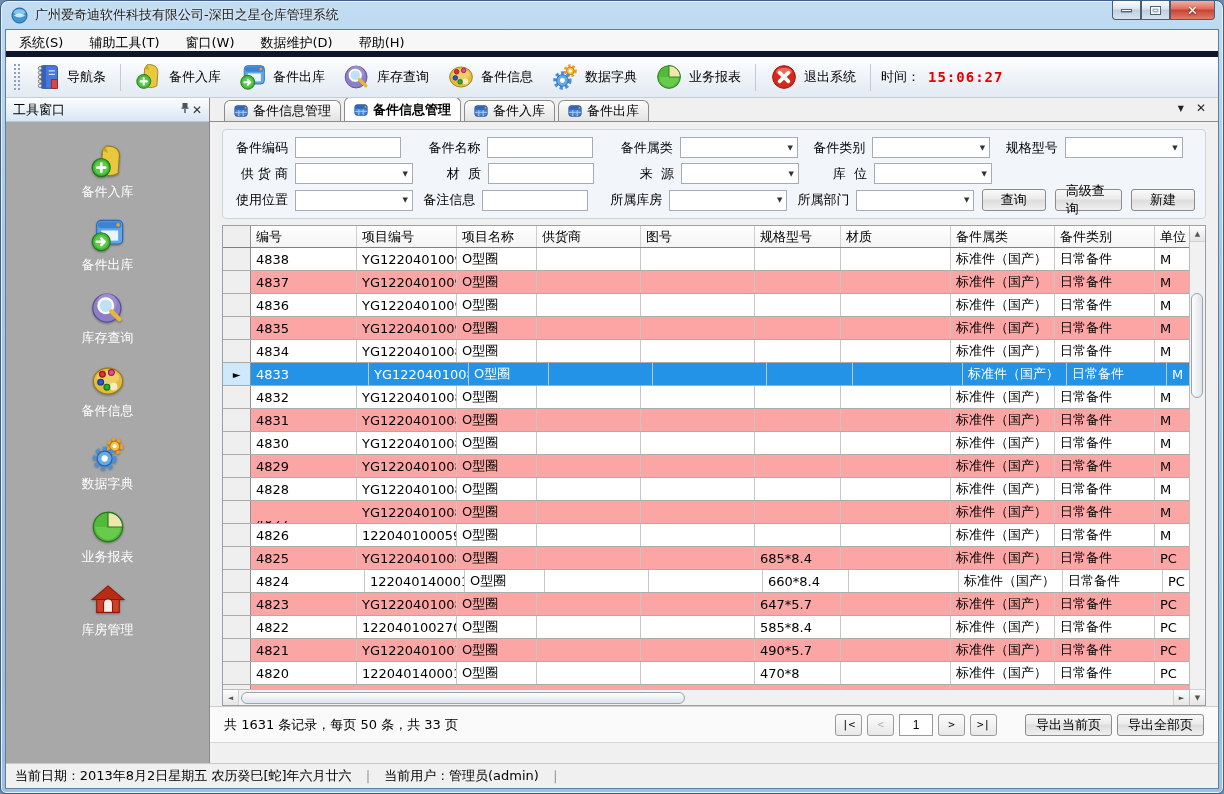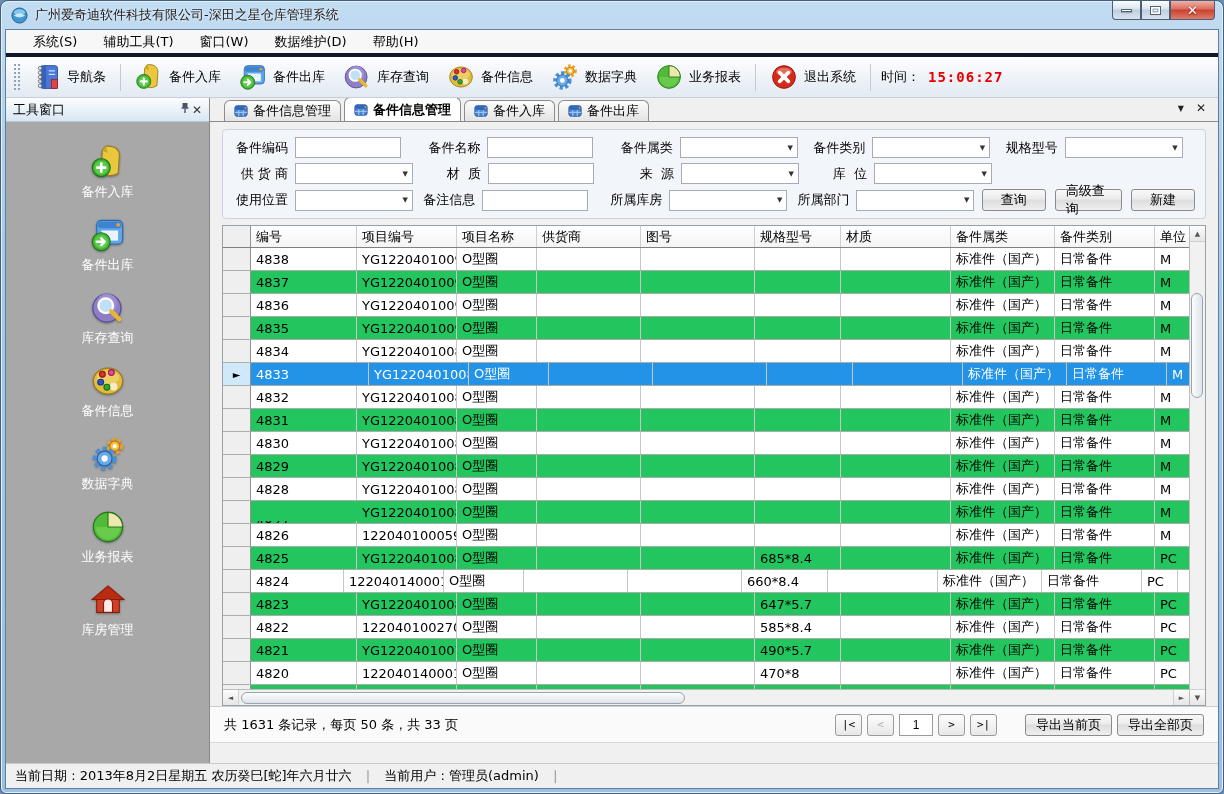--- a/index.html
+++ b/index.html
@@ -21,21 +21,21 @@
   .winbtn.close { width:45px; border-radius:0 0 4px 0;
     background:linear-gradient(#F0B0A6,#DB6D5C 45%,#C94130 50%,#E07C6C); }
   .glyph-min { width:11px; height:3px; background:#FFF; border:1px solid #52626F; box-shadow:0 1px 1px rgba(0,0,0,.25); }
   .glyph-max { width:11px; height:9px; border:1px solid #52626F; background:#FFF; box-shadow:inset 0 0 0 1.5px #FFF, inset 0 0 0 3px #9FB4C6; }
   .glyph-close { color:#FFF; font-weight:bold; font-size:13px; text-shadow:0 1px 2px #7A1A10; line-height:1; }
 
   .app-frame { flex:1; display:flex; flex-direction:column; margin:0 4px 4px; border:1px solid #5E7F9F;
     background:#F0F0F0; overflow:hidden; }
 
   
-  .menubar { height:27px; background:#F7F7F7; border-bottom:4px solid #0f172a; display:flex; align-items:center; padding:0 14px; }
+  .menubar { height:27px; background:#F7F7F7; border-bottom:6px solid #0f172a; display:flex; align-items:flex-start; padding:0 0; }
   .menu-item { padding:4px 13px; cursor:default; }
 
   
   .toolbar { height:41px; display:flex; align-items:center; padding:0 4px; gap:2px;
     background:linear-gradient(#FEFEFF,#ECF1F7 60%,#E3EAF2); border-bottom:1px solid #C6CEDA; }
   .grip { width:7px; height:28px; margin:0 3px;
     background-image:radial-gradient(circle,#8FA2B8 1.1px,transparent 1.3px); background-size:4px 4px; }
   .tool-item { display:flex; align-items:center; gap:6px; padding:4px 8px; border-radius:3px; cursor:pointer; }
   .tool-item svg { width:28px; height:28px; }
   .tool-sep { width:1px; height:27px; background:#C2CAD5; margin:0 4px; }
@@ -83,21 +83,21 @@
     background:linear-gradient(#F9F9F9,#EBEBEB 45%,#DDDDDD 50%,#EFEFEF); cursor:pointer;
     display:flex; align-items:center; justify-content:center; font-size:13px; }
 
   
   .grid-wrap { margin:0 12px; flex:1; display:flex; border:1px solid #98A0A8; background:#FFF; overflow:hidden; }
   .grid-col { flex:1; display:flex; flex-direction:column; overflow:hidden; }
   .grid-header { height:22px; display:flex; background:linear-gradient(#FFFFFF,#F4F4F4); border-bottom:1px solid #808080; flex:0 0 22px; }
   .gh-cell { border-right:1px solid #CFCFCF; display:flex; align-items:center; padding:0 5px; overflow:hidden; white-space:nowrap; flex-shrink:0; }
   .grid-body { flex:1; overflow:hidden; }
   .grow { display:flex; height:23px; border-bottom:1px solid #ACACAC; background:#FFF; }
-  .grow.alt { background:#22c55e; }
+  .grow.alt { background:#fca5a5; }
   .grow.selected { background:#2293E6; color:#FFF; }
   .gcell { border-right:1px solid #C6C6C6; padding:0 5px; display:flex; align-items:center;
     overflow:hidden; white-space:nowrap; flex-shrink:0; }
   .sel-col { background:#EFEFEF; border-right:1px solid #909090; justify-content:center; padding:0; }
   .grow.selected .sel-col { background:#CFE9FB; color:#000; font-size:10px; }
   .hscroll { height:16px; flex:0 0 16px; border-top:1px solid #BCBCBC; background:#F1F1F1; display:flex; align-items:center; position:relative; }
   .hs-arrow { width:16px; height:100%; display:flex; align-items:center; justify-content:center; font-size:7px; color:#555;
     background:linear-gradient(#FCFCFC,#E6E6E6); border-right:1px solid #D0D0D0; }
   .hs-arrow.right { margin-left:auto; border-left:1px solid #D0D0D0; border-right:none; }
   .hs-thumb { position:absolute; left:18px; width:46%; height:12px; border:1px solid #9AA4AE; border-radius:6px;
@@ -672,21 +672,21 @@
                   <div class="gcell" style="width: 104px;"></div>
                   <div class="gcell" style="width: 114px;"></div>
                   <div class="gcell" style="width: 86px;">685*8.4</div>
                   <div class="gcell" style="width: 110px;"></div>
                   <div class="gcell" style="width: 104px;">标准件（国产）</div>
                   <div class="gcell" style="width: 100px;">日常备件</div>
                   <div class="gcell" style="width: 36px;">PC</div>
                 </div>
                 <div class="grow">
                   <div class="gcell sel-col" style="width: 28px;"></div>
-                  <div class="gcell" style="width: 93px;">4824</div>
+                  <div class="gcell" style="width: 114px;">4824</div>
                   <div class="gcell" style="width: 100px;">1220401400012</div>
                   <div class="gcell" style="width: 80px;">O型圈</div>
                   <div class="gcell" style="width: 104px;"></div>
                   <div class="gcell" style="width: 114px;"></div>
                   <div class="gcell" style="width: 86px;">660*8.4</div>
                   <div class="gcell" style="width: 110px;"></div>
                   <div class="gcell" style="width: 104px;">标准件（国产）</div>
                   <div class="gcell" style="width: 100px;">日常备件</div>
                   <div class="gcell" style="width: 36px;">PC</div>
                 </div>

